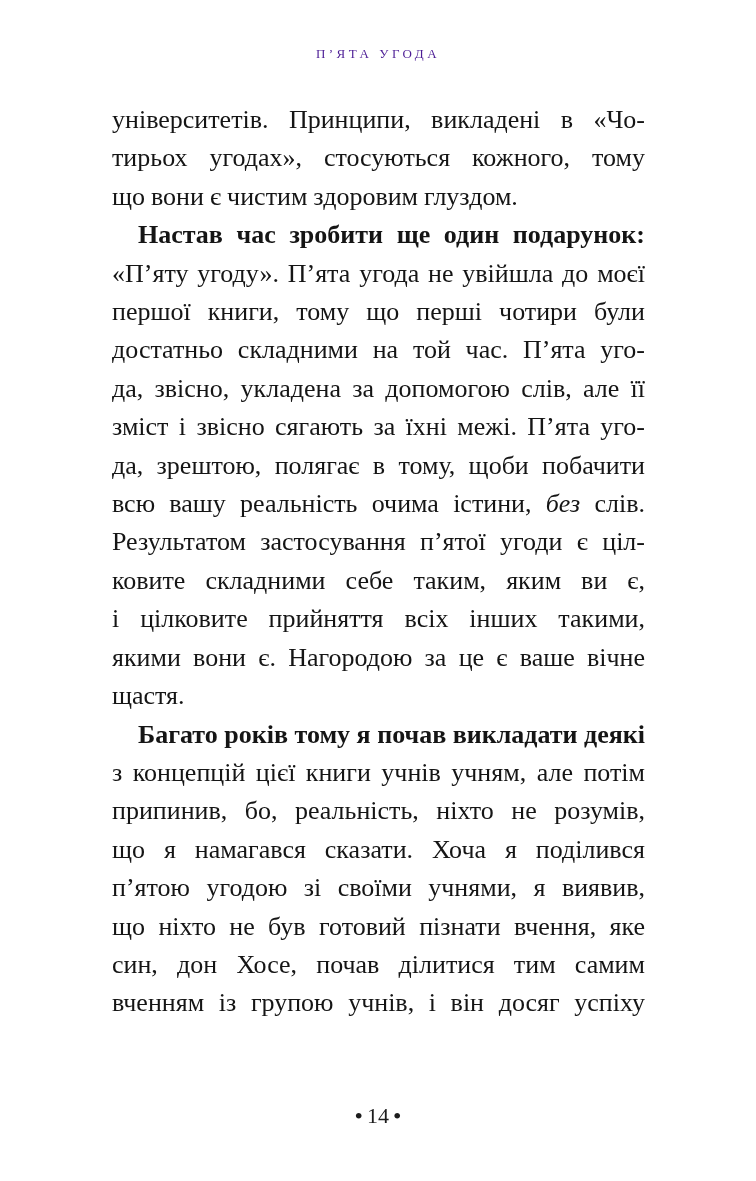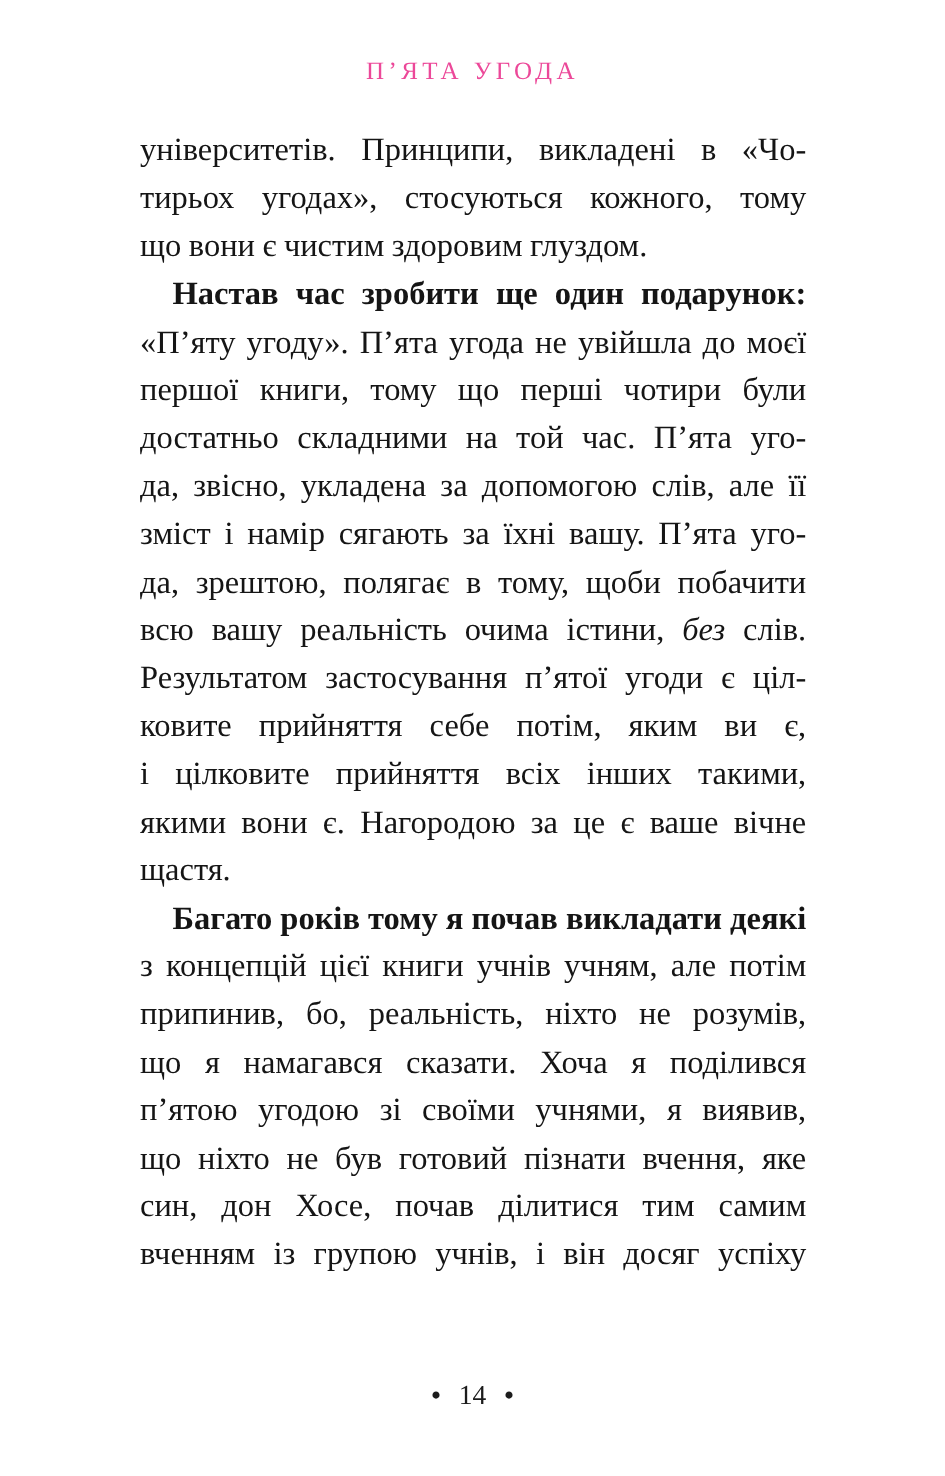--- a/index.html
+++ b/index.html
@@ -15,24 +15,24 @@
     overflow: hidden;
     font-family: "Liberation Serif", "DejaVu Serif", serif;
     color: #151515;
   }
   .running-head {
     position: absolute;
     top: 46px;
     left: 0;
     width: 100%;
     text-align: center;
-    font-size: 20px;
+    font-size: 13px;
     letter-spacing: 3.5px;
     font-weight: 400;
-    color: #ec4899;
+    color: #4c1d95;
   }
   .body-text {
     position: absolute;
     top: 101px;
     left: 112px;
     width: 533px;
     font-size: 26px;
     line-height: 38.4px;
     word-spacing: -0.5px;
   }
@@ -54,21 +54,21 @@
   .footer {
     position: absolute;
     top: 1103px;
     left: 0;
     width: 100%;
     text-align: center;
     font-size: 22px;
     color: #1c1c1c;
   }
   .footer .num {
-    margin: 0 14px;
+    margin: 0 4px;
     font-family: Liberation Serif, serif;
   }
   .footer .dot {
     font-size: 24px;
     vertical-align: -1px;
   }
 </style>
 </head>
 <body>
 
@@ -77,25 +77,25 @@
 
   <div class="body-text">
       <div class="line"><span>університетів. Принципи, викладені в «Чо-</span></div>
       <div class="line"><span>тирьох угодах», стосуються кожного, тому</span></div>
       <div class="line flush-left"><span>що вони є чистим здоровим глуздом.</span></div>
       <div class="line indent"><span>Настав час зробити ще один подарунок:</span></div>
       <div class="line"><span>«П’яту угоду». П’ята угода не увійшла до моєї</span></div>
       <div class="line"><span>першої книги, тому що перші чотири були</span></div>
       <div class="line"><span>достатньо складними на той час. П’ята уго-</span></div>
       <div class="line"><span>да, звісно, укладена за допомогою слів, але її</span></div>
-      <div class="line"><span>зміст і намір сягають за їхні вашу. П’ята уго-</span></div>
+      <div class="line"><span>зміст і звісно сягають за їхні межі. П’ята уго-</span></div>
       <div class="line"><span>да, зрештою, полягає в тому, щоби побачити</span></div>
       <div class="line"><span>всю вашу реальність очима істини, </span><span class="italic">без</span><span> слів.</span></div>
       <div class="line"><span>Результатом застосування п’ятої угоди є ціл-</span></div>
-      <div class="line"><span>ковите прийняття себе потім, яким ви є,</span></div>
+      <div class="line"><span>ковите складними себе таким, яким ви є,</span></div>
       <div class="line"><span>і цілковите прийняття всіх інших такими,</span></div>
       <div class="line"><span>якими вони є. Нагородою за це є ваше вічне</span></div>
       <div class="line flush-left"><span>щастя.</span></div>
       <div class="line indent"><span>Багато років тому я почав викладати деякі</span></div>
       <div class="line"><span>з концепцій цієї книги учнів учням, але потім</span></div>
       <div class="line"><span>припинив, бо, реальність, ніхто не розумів,</span></div>
       <div class="line"><span>що я намагався сказати. Хоча я поділився</span></div>
       <div class="line"><span>п’ятою угодою зі своїми учнями, я виявив,</span></div>
       <div class="line"><span>що ніхто не був готовий пізнати вчення, яке</span></div>
       <div class="line"><span>син, дон Хосе, почав ділитися тим самим</span></div>

